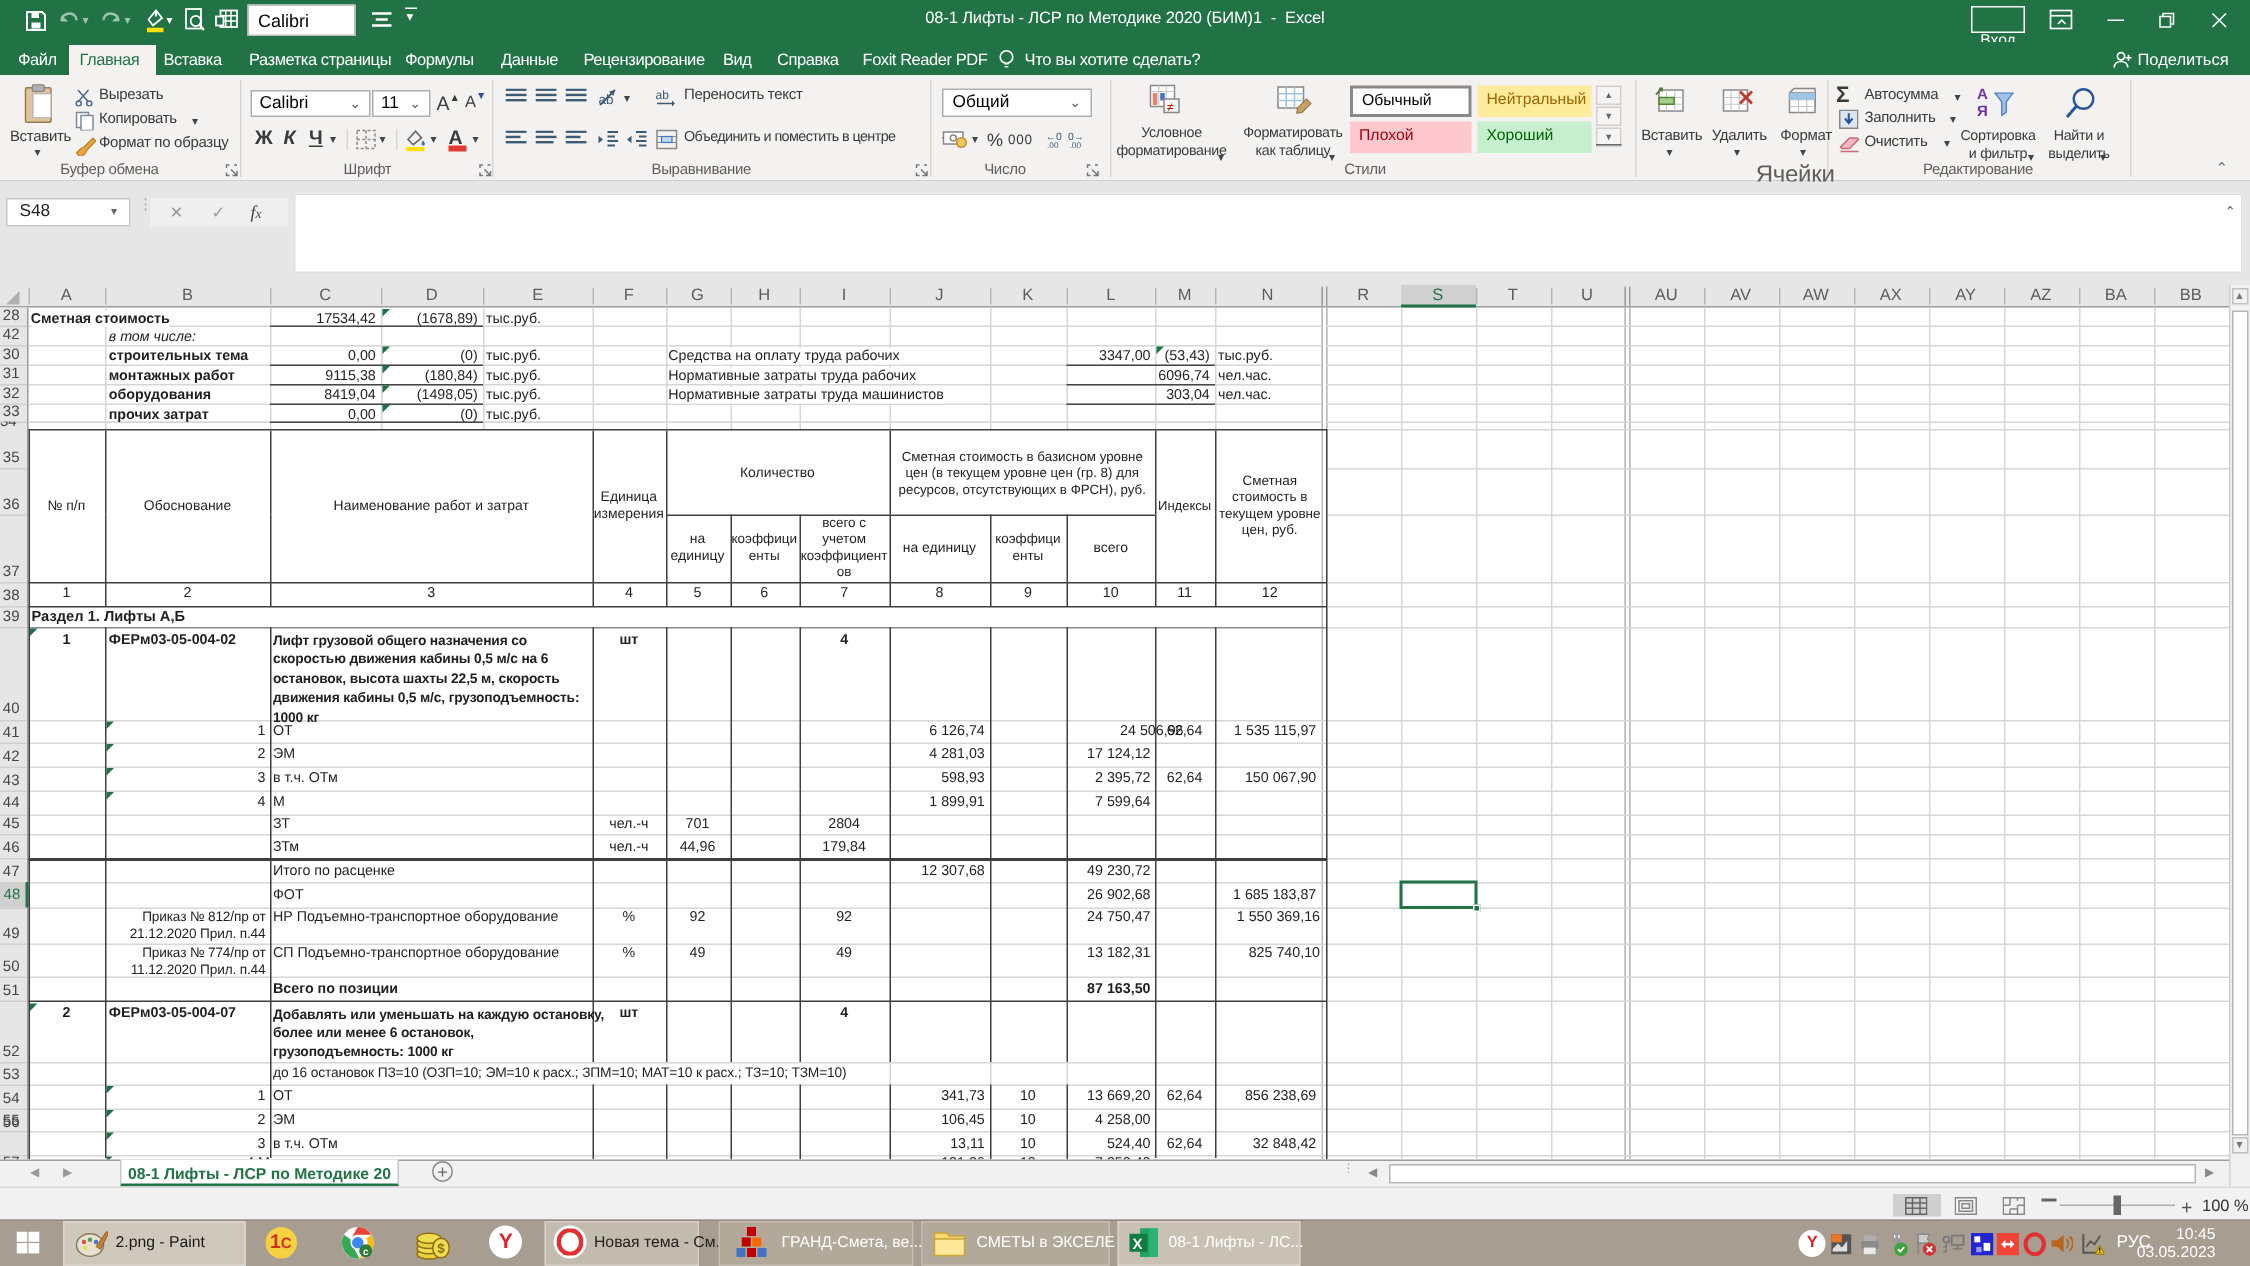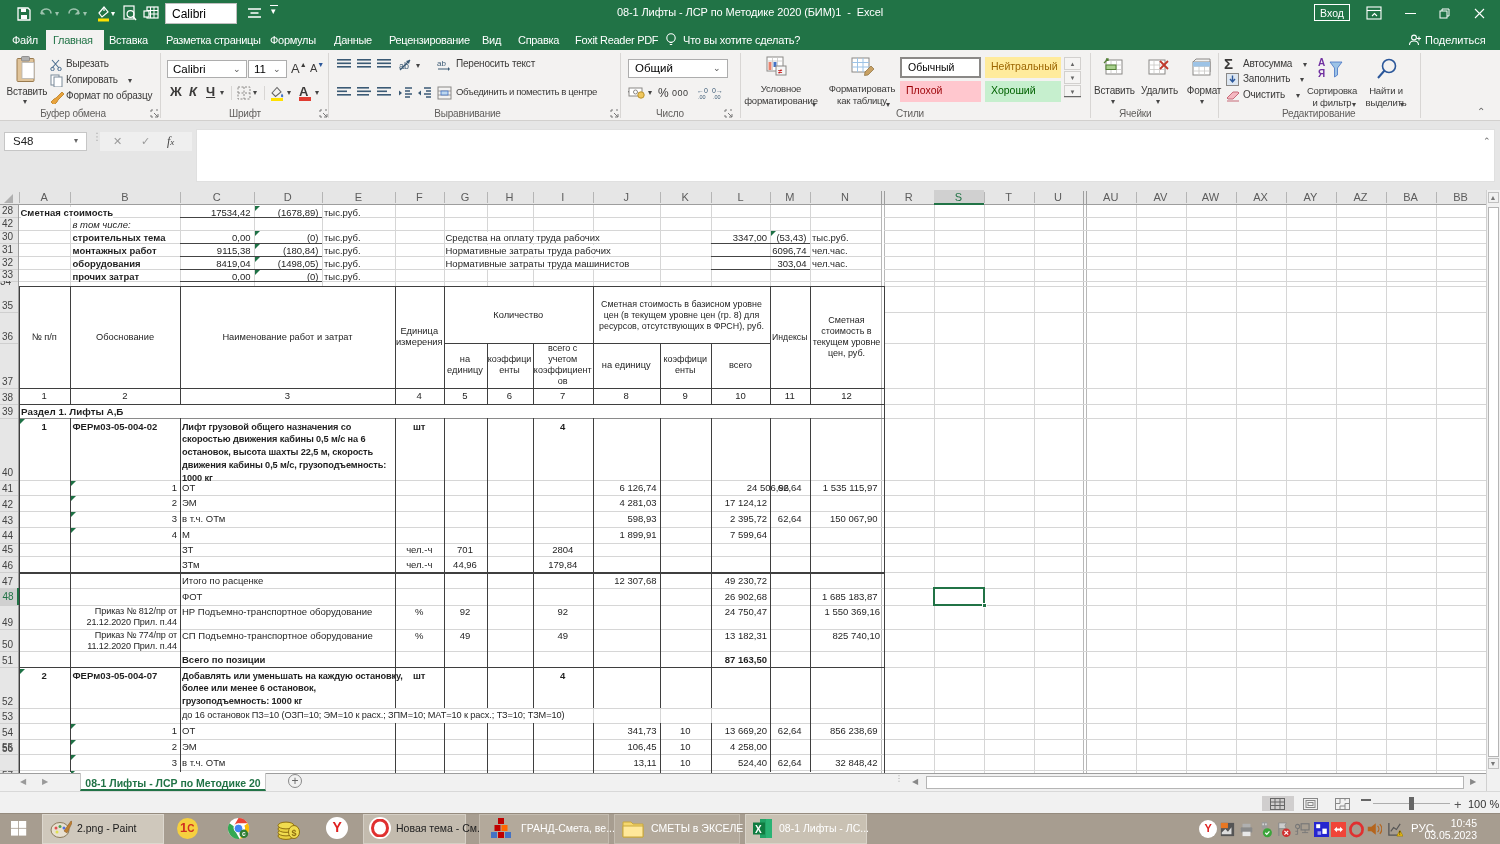--- a/index.html
+++ b/index.html
@@ -36,21 +36,21 @@
       <path d="M4 4.5h11M4 8h11M7.5 1v11M11 1v11" stroke="#fff" stroke-width="1"></path>
       <rect x="1" y="5" width="5" height="6" fill="#217346" stroke="#fff" stroke-width="1.2"></rect>
     </svg>
 <div style="position:absolute;left:165px;top:3px;width:72px;height:21px;background:#fff;border:1px solid #bfbfbf;font-size:12px;color:#000;padding:3px 0 0 6px">Calibri</div>
 <svg style="position:absolute;left:247px;top:8px" width="15" height="11" viewBox="0 0 15 11">
 <path d="M1 1h13M3.5 5h8M1 9h13" stroke="#fff" stroke-width="1.6"></path>
     </svg>
 <div style="position:absolute;left:271px;top:6px;color:#fff;font-size:9px">▾</div>
 <div style="position:absolute;left:270px;top:5px;width:8px;height:1px;background:#fff"></div>
 <div style="position:absolute;left:0;top:6px;width:1500px;text-align:center;color:#fff;font-size:11px;letter-spacing:-0.1px">08-1 Лифты - ЛСР по Методике 2020 (БИМ)1&nbsp; - &nbsp;Excel</div>
-<div style="position:absolute;left:1314px;top:4px;width:36px;height:17px;border:1px solid #fff;color:#fff;font-size:10.5px;text-align:center;padding-top:2px">Вход</div>
+<div style="position:absolute;left:1314px;top:4px;width:36px;height:17px;border:1px solid #fff;color:#fff;font-size:10.5px;text-align:center;padding-top:16px">Вход</div>
 <svg style="position:absolute;left:1366px;top:6px" width="16" height="14" viewBox="0 0 16 14">
 <rect x="1" y="1" width="14" height="12" fill="none" stroke="#fff" stroke-width="1.1"></rect>
       <path d="M1 4.5h14" stroke="#fff" stroke-width="1.1"></path>
       <path d="M6 10l2.5-2.5L11 10" fill="none" stroke="#fff" stroke-width="1.1"></path>
     </svg>
 <div style="position:absolute;left:1405px;top:13px;width:11px;height:1px;background:#fff"></div>
 <svg style="position:absolute;left:1439px;top:8px" width="11" height="11" viewBox="0 0 11 11">
 <rect x="1" y="3" width="7" height="7" fill="none" stroke="#fff" stroke-width="1"></rect>
       <path d="M3 3V1h7v7h-2" fill="none" stroke="#fff" stroke-width="1"></path>
     </svg>
@@ -275,21 +275,21 @@
 <div style="position:absolute;left:1132px;top:85px;width:55px;text-align:center;color:#3b3a39;font-size:10px;letter-spacing:-0.2px">Удалить</div>
 <div style="position:absolute;left:1156px;top:97px;color:#444;font-size:8px">▾</div>
 <svg style="position:absolute;left:1190px;top:57px" width="24" height="20" viewBox="0 0 24 20">
 <path d="M3 5l3-3h14v13" fill="none" stroke="#8a8886"></path>
       <rect x="3" y="5" width="17" height="13" fill="#fff" stroke="#8a8886"></rect>
       <path d="M3 9.5h17M3 14h17M9 5v13M14.5 5v13" stroke="#c8c6c4" stroke-width="0.8"></path>
 <rect x="3" y="5" width="17" height="4.5" fill="#9dc3e6"></rect>
     </svg>
 <div style="position:absolute;left:1178px;top:85px;width:52px;text-align:center;color:#3b3a39;font-size:10px;letter-spacing:-0.2px">Формат</div>
 <div style="position:absolute;left:1200px;top:97px;color:#444;font-size:8px">▾</div>
-<div style="position:absolute;left:1119px;top:108px;width:70px;text-align:left;color:#605e5c;font-size:10px;letter-spacing:-0.2px">Ячейки</div>
+<div style="position:absolute;left:1153px;top:108px;width:70px;text-align:right;color:#605e5c;font-size:16px;letter-spacing:-0.2px">Ячейки</div>
 <div style="position:absolute;left:1224px;top:55px;color:#3b3a39;font-size:15px;font-weight:bold">Σ</div>
 <div style="position:absolute;left:1243px;top:58px;color:#3b3a39;font-size:10px;letter-spacing:-0.2px">Автосумма</div>
 <div style="position:absolute;left:1303px;top:60px;color:#444;font-size:8px">▾</div>
 <svg style="position:absolute;left:1226px;top:73px" width="13" height="13" viewBox="0 0 13 13">
       <rect x="0.5" y="0.5" width="12" height="12" fill="#dce6f1" stroke="#8a8886"></rect>
       <path d="M6.5 2.5v6M4 6l2.5 3L9 6" stroke="#2b579a" stroke-width="1.4" fill="none"></path>
     </svg>
 <div style="position:absolute;left:1243px;top:73px;color:#3b3a39;font-size:10px;letter-spacing:-0.2px">Заполнить</div>
 <div style="position:absolute;left:1300px;top:75px;color:#444;font-size:8px">▾</div>
 <svg style="position:absolute;left:1226px;top:89px" width="14" height="13" viewBox="0 0 14 13">

